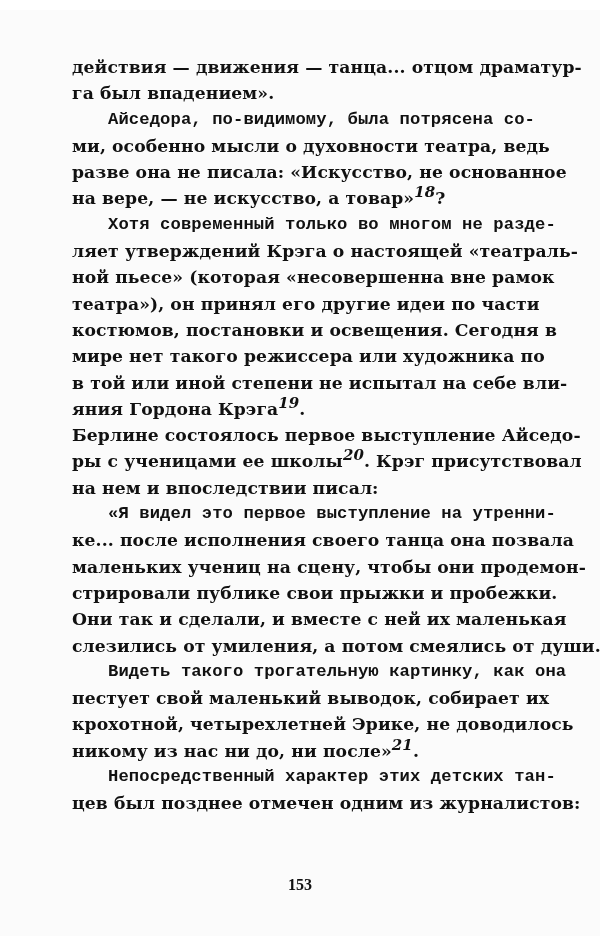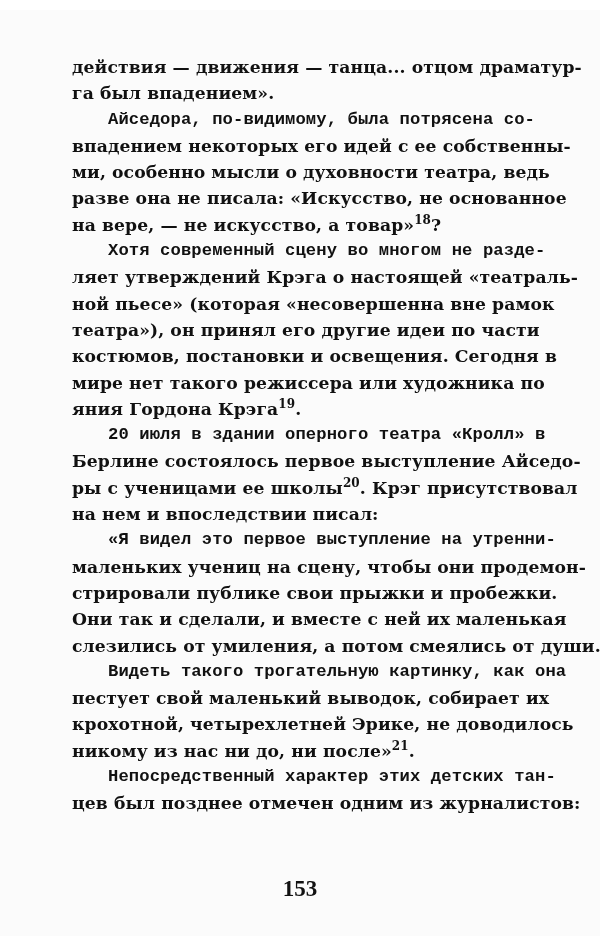--- a/index.html
+++ b/index.html
@@ -42,60 +42,61 @@
       height: 26.3px;
     }
     .line.last {
       text-align-last: left;
     }
     .line.indent {
       padding-left: 36px;
       font-family: Liberation Mono, monospace;
     }
     sup {
-      font-size: 12px;
+      font-size: 15px;
       line-height: 0;
       vertical-align: 7px;
+      font-style: italic;
     }
     .page-number {
       position: absolute;
       left: 0;
       width: 600px;
       top: 866px;
       text-align: center;
       font-family: "Liberation Serif", serif;
       font-weight: bold;
-      font-size: 23px;
+      font-size: 16px;
       color: #111111;
     }
   </style>
 </head>
 <body>
 
 <div class="page">
   <div class="text-block" id="text-block">
       <span class="line"><span>действия — движения — танца... отцом драматур-</span></span>
       <span class="line last"><span>га был впадением».</span></span>
       <span class="line indent"><span>Айседора, по-видимому, была потрясена со-</span></span>
-      <span class="line"><span>впадением некоторых его идей с ее собственны-</span></span>
       <span class="line"><span>ми, особенно мысли о духовности театра, ведь</span></span>
       <span class="line"><span>разве она не писала: «Искусство, не основанное</span></span>
       <span class="line last"><span>на вере, — не искусство, а товар»</span><sup>18</sup><span>?</span></span>
-      <span class="line indent"><span>Хотя современный сцену во многом не разде-</span></span>
+      <span class="line indent"><span>Хотя современный только во многом не разде-</span></span>
       <span class="line"><span>ляет утверждений Крэга о настоящей «театраль-</span></span>
       <span class="line"><span>ной пьесе» (которая «несовершенна вне рамок</span></span>
       <span class="line"><span>театра»), он принял его другие идеи по части</span></span>
       <span class="line"><span>костюмов, постановки и освещения. Сегодня в</span></span>
       <span class="line"><span>мире нет такого режиссера или художника по</span></span>
+      <span class="line"><span>в той или иной степени не испытал на себе вли-</span></span>
       <span class="line last"><span>яния Гордона Крэга</span><sup>19</sup><span>.</span></span>
-      <span class="line indent"><span>20 июля в здании оперного театра «Кролл» в</span></span>
       <span class="line"><span>Берлине состоялось первое выступление Айседо-</span></span>
       <span class="line"><span>ры с ученицами ее школы</span><sup>20</sup><span>. Крэг присутствовал</span></span>
       <span class="line last"><span>на нем и впоследствии писал:</span></span>
       <span class="line indent"><span>«Я видел это первое выступление на утренни-</span></span>
+      <span class="line"><span>ке... после исполнения своего танца она позвала</span></span>
       <span class="line"><span>маленьких учениц на сцену, чтобы они продемон-</span></span>
       <span class="line"><span>стрировали публике свои прыжки и пробежки.</span></span>
       <span class="line"><span>Они так и сделали, и вместе с ней их маленькая</span></span>
       <span class="line last"><span>слезились от умиления, а потом смеялись от души.</span></span>
       <span class="line indent"><span>Видеть такого трогательную картинку, как она</span></span>
       <span class="line"><span>пестует свой маленький выводок, собирает их</span></span>
       <span class="line"><span>крохотной, четырехлетней Эрике, не доводилось</span></span>
       <span class="line last"><span>никому из нас ни до, ни после»</span><sup>21</sup><span>.</span></span>
       <span class="line indent"><span>Непосредственный характер этих детских тан-</span></span>
       <span class="line last"><span>цев был позднее отмечен одним из журналистов:</span></span>

